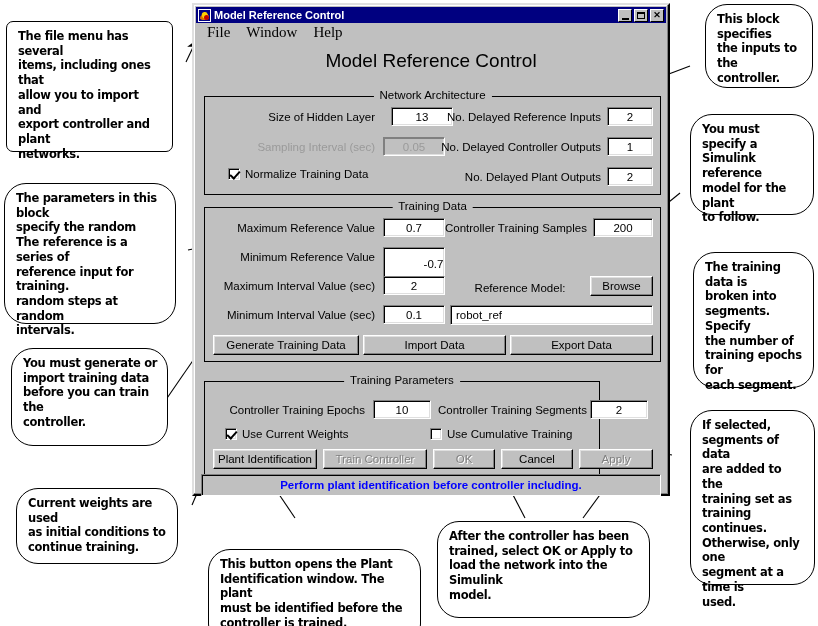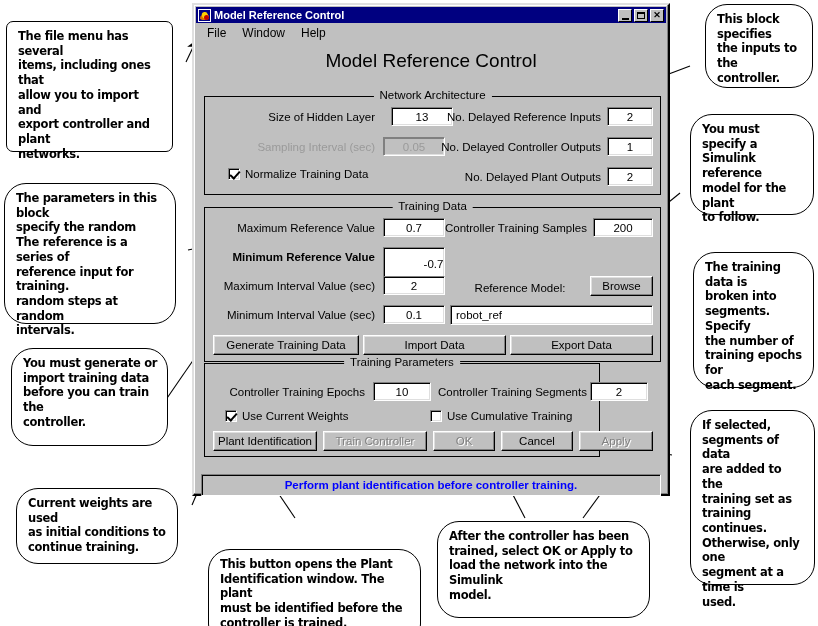--- a/index.html
+++ b/index.html
@@ -72,21 +72,21 @@
     font-size:8px;line-height:11px;text-align:center;color:#000;
   }
   .tb-btn .gl{position:absolute;left:0;right:0;top:0;bottom:0;display:flex;align-items:center;justify-content:center;font-size:9px;font-weight:bold;font-family:"Liberation Sans",sans-serif;}
   .tb-btn.min .gl{align-items:flex-end;padding-bottom:1px;}
   .tb-btn.min .gl::before{content:"";display:block;width:7px;height:2px;background:#000;}
   .tb-btn.max .gl::before{content:"";display:block;width:8px;height:7px;border:1px solid #000;border-top-width:2px;box-sizing:border-box;}
 
   .menubar{
     height:17px;margin:1px 2px 8px 2px;
     display:flex;align-items:center;gap:2px;
-    font-size:12px;color:#000;padding-left:4px;
+    font-size:15px;color:#000;padding-left:4px;font-family:Liberation Serif, serif;
   }
   .menu-item{padding:1px 7px;cursor:default;}
 
   .win-body{position:absolute;left:2px;right:2px;top:36px;bottom:2px;}
 
   .app-title{
     text-align:center;font-size:19px;color:#000;
     margin-top:9px;margin-bottom:9px;
     font-family:"Liberation Sans", sans-serif;
   }
@@ -319,21 +319,21 @@
       <div class="lbl" style="left:236px;top:74px;width:160px;">No. Delayed Plant Outputs</div>
       <div class="efield" style="left:402px;top:70px;width:46px;height:19px;">2</div>
     </div>
 
     <div class="group" style="left:8px;top:166px;width:457px;height:155px;">
       <div class="legend">Training Data</div>
 
       <div class="lbl" style="left:10px;top:14px;width:160px;">Maximum Reference Value</div>
       <div class="efield" style="left:178px;top:10px;width:62px;height:19px;">0.7</div>
 
-      <div class="lbl" style="left:10px;top:43px;width:160px;font-weight:bold;">Minimum Reference Value</div>
+      <div class="lbl" style="left:10px;top:43px;width:160px;">Minimum Reference Value</div>
       <div class="efield" style="left:178px;top:39px;width:62px;height:34px;padding-left:39px;">-0.7</div>
 
       <div class="lbl" style="left:5px;top:72px;width:165px;">Maximum Interval Value (sec)</div>
       <div class="efield" style="left:178px;top:68px;width:62px;height:19px;">2</div>
 
       <div class="lbl" style="left:5px;top:101px;width:165px;">Minimum Interval Value (sec)</div>
       <div class="efield" style="left:178px;top:97px;width:62px;height:19px;">0.1</div>
 
       <div class="lbl" style="left:240px;top:14px;width:140px;">Controller Training Samples</div>
       <div class="efield" style="left:388px;top:10px;width:60px;height:19px;">200</div>
@@ -341,21 +341,21 @@
       <div class="lbl" style="left:255px;top:74px;width:120px;text-align:center;">Reference Model:</div>
       <div class="btn" style="left:385px;top:68px;width:63px;height:20px;">Browse</div>
 
       <div class="efield left" style="left:245px;top:97px;width:203px;height:20px;">robot_ref</div>
 
       <div class="btn" style="left:8px;top:127px;width:146px;height:20px;">Generate Training Data</div>
       <div class="btn" style="left:158px;top:127px;width:143px;height:20px;">Import Data</div>
       <div class="btn" style="left:305px;top:127px;width:143px;height:20px;">Export Data</div>
     </div>
 
-    <div class="group" style="left:8px;top:322px;width:396px;height:94px;">
+    <div class="group" style="left:8px;top:340px;width:396px;height:94px;">
       <div class="legend">Training Parameters</div>
 
       <div class="lbl" style="left:20px;top:22px;width:140px;">Controller Training Epochs</div>
       <div class="efield" style="left:168px;top:18px;width:58px;height:19px;">10</div>
 
       <div class="lbl" style="left:233px;top:22px;width:145px;">Controller Training Segments</div>
       <div class="efield" style="left:385px;top:18px;width:58px;height:19px;">2</div>
 
       <div class="chk" style="left:20px;top:46px;">
         <span class="box on"></span>
@@ -368,17 +368,17 @@
       </div>
 
       <div class="btn" style="left:8px;top:67px;width:104px;height:20px;">Plant Identification</div>
       <div class="btn dis" style="left:118px;top:67px;width:104px;height:20px;">Train Controller</div>
       <div class="btn dis" style="left:228px;top:67px;width:62px;height:20px;">OK</div>
       <div class="btn" style="left:296px;top:67px;width:72px;height:20px;">Cancel</div>
       <div class="btn dis" style="left:374px;top:67px;width:74px;height:20px;">Apply</div>
     </div>
 
     <div class="statusbar" style="top:433px;height:22px;">
-      <span>Perform plant identification before controller training.</span>
+      <span>Perform plant identification before controller including.</span>
     </div>
 
   </div>
 </div>
 
 </body></html>

